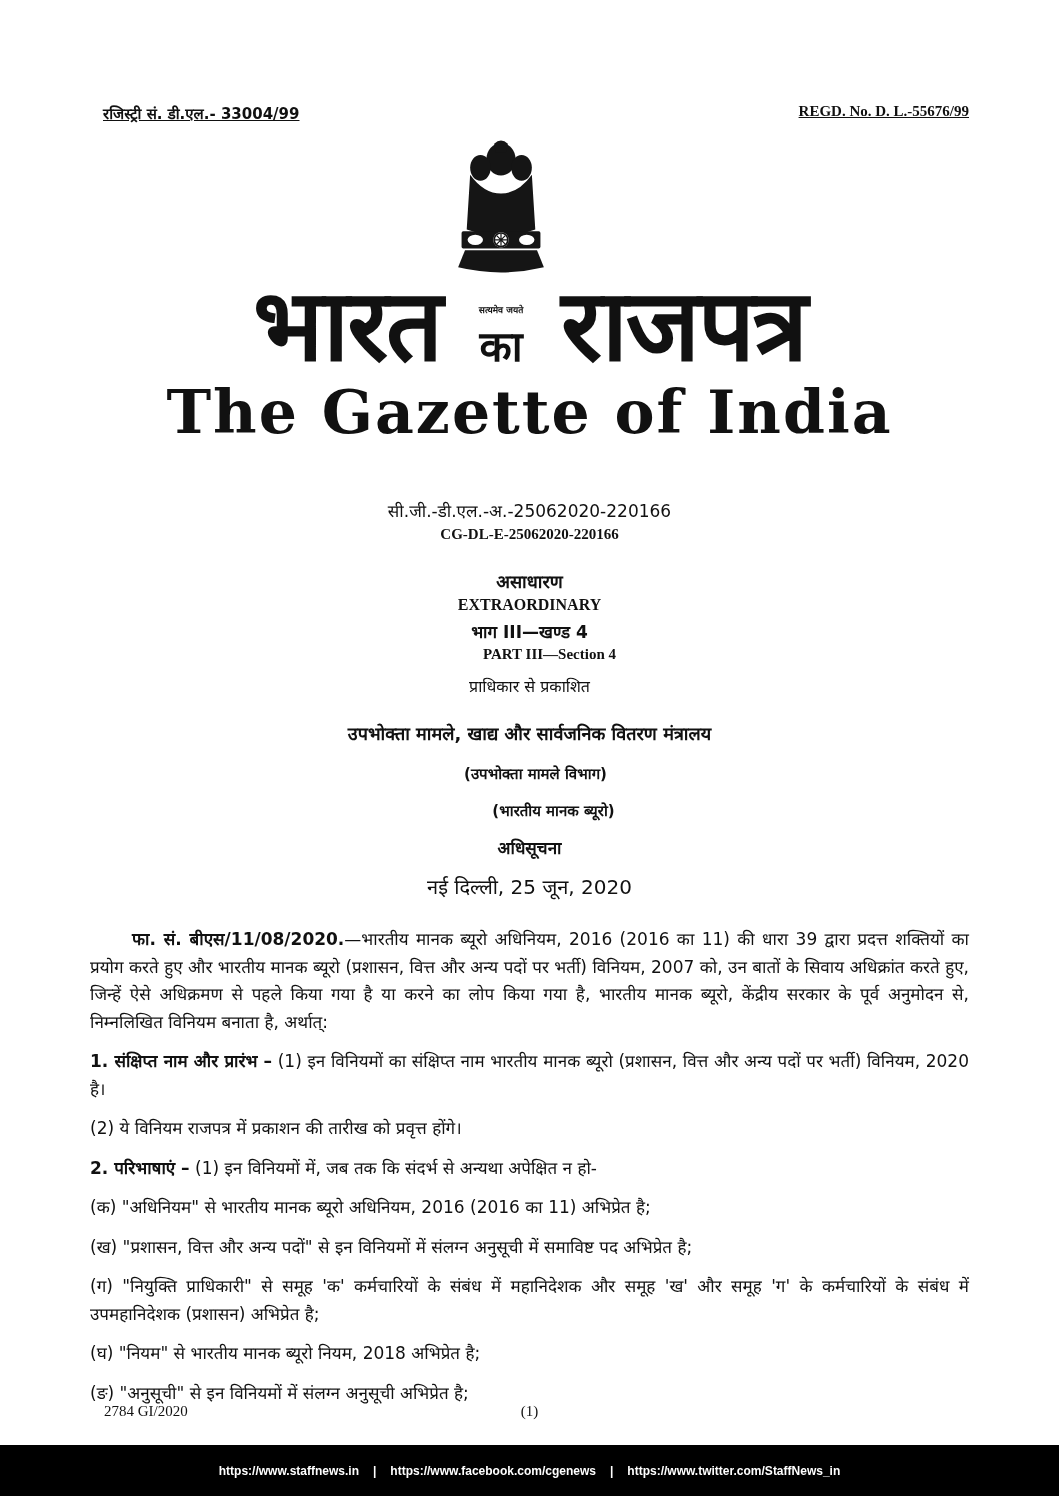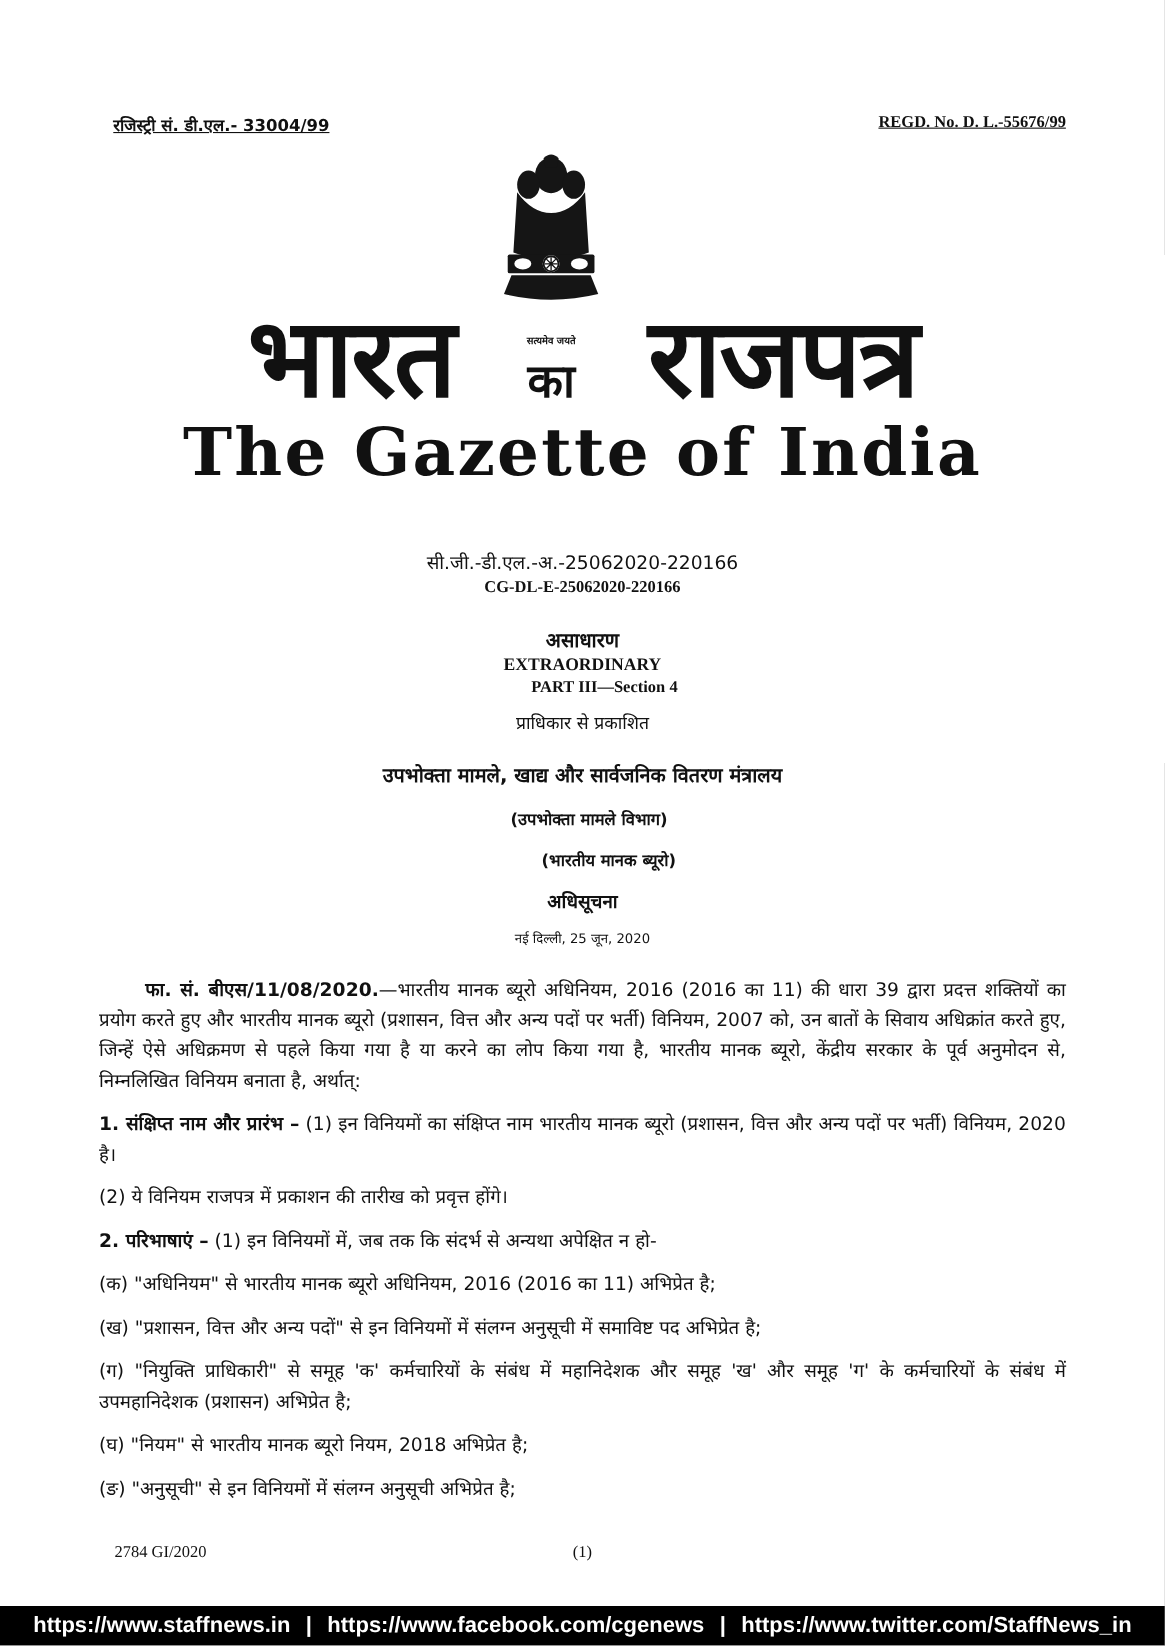--- a/index.html
+++ b/index.html
@@ -8,21 +8,21 @@
     width:1059px; height:1496px; margin:0 auto; background:#ffffff;
     position:relative; color:#111; overflow:hidden;
     font-family:"Liberation Serif","DejaVu Serif",serif;
   }
   .hi { font-family:"DejaVu Sans","Liberation Sans",sans-serif; }
   .en-serif { font-family:"Liberation Serif","DejaVu Serif",serif; }
 
   .reg-row { display:flex; justify-content:space-between; padding:103px 90px 0 103px; }
   .reg { font-size:15px; font-weight:bold; text-decoration:underline; }
 
-  .masthead { margin-top:14px; display:flex; justify-content:center; align-items:flex-end; gap:28px; }
+  .masthead { margin-top:14px; display:flex; justify-content:center; align-items:flex-end; }
   .mast-word { font-size:100px; font-weight:900; line-height:.95; letter-spacing:-2px; }
   .emblem-col { display:flex; flex-direction:column; align-items:center; width:120px; }
   .motto { font-size:9px; font-weight:bold; margin-top:-2px; }
   .mast-ka { font-size:42px; font-weight:900; margin-top:0px; }
 
   .gazette-title {
     text-align:center; font-size:60px; font-weight:bold; letter-spacing:2px;
     margin-top:4px; font-family:"DejaVu Serif","Liberation Serif",serif;
   }
 
@@ -44,35 +44,35 @@
   .issue-line { position:relative; text-align:center; }
   .issue-no { position:absolute; left:4px; top:0; font-weight:bold; }
   .issue-line.hi-line { font-size:17px; font-weight:bold; }
   .issue-line.en-line { font-size:15px; font-weight:bold; margin-top:2px; }
 
   .ministry { margin-top:24px; text-align:center; }
   .ministry .m1 { font-size:18px; font-weight:bold; }
   .ministry .m2 { font-size:15px; font-weight:bold; margin-top:18px;padding-left:12px; }
   .ministry .m3 { font-size:15px; font-weight:bold; margin-top:17px;padding-left:48px; }
   .ministry .m4 { font-size:17px; font-weight:bold; margin-top:16px; }
-  .ministry .m5 { font-size:12px; margin-top:14px; }
+  .ministry .m5 { font-size:20px; margin-top:14px; }
 
   .body-text { padding:14px 90px 0; font-size:17px; line-height:1.62; text-align:justify; }
   .para { margin-top:12px; }
   .para.indent { text-indent:42px; }
   .para b { font-weight:bold; }
 
   .footer-row { position:absolute; left:0; right:0; bottom:76px; }
   .footer-left { position:absolute; left:104px; font-size:15px; }
   .footer-center { width:100%; text-align:center; font-size:15px; }
 
   .bottom-bar {
-    position:absolute; left:0; right:0; bottom:0; height:36px; background:#000;
+    position:absolute; left:0; right:0; bottom:0; height:51px; background:#000;
     color:#fff; display:flex; align-items:center; justify-content:center; gap:14px;
-    font-family:"Liberation Sans","DejaVu Sans",sans-serif; font-size:20px; font-weight:bold;
+    font-family:"Liberation Sans","DejaVu Sans",sans-serif; font-size:12px; font-weight:bold;
   }
   .bottom-bar .lnk { color:#fff; cursor:pointer; }
   .emblem-svg { display:block; }
 </style>
 </head>
 <body>
 
 <div class="page">
 
   <div class="reg-row">
@@ -108,20 +108,21 @@
   <div class="gazette-title">The Gazette of India</div>
 
   <div class="codes">
     <div class="code-hi hi">सी.जी.-डी.एल.-अ.-25062020-220166</div>
     <div class="code-en en-serif">CG-DL-E-25062020-220166</div>
   </div>
 
   <div class="edition">
     <div class="l1 hi">असाधारण</div>
     <div class="l2 en-serif">EXTRAORDINARY</div>
+    <div class="l3 hi">भाग III—खण्ड 4</div>
     <div class="l4 en-serif">PART III—Section 4</div>
     <div class="l5 hi">प्राधिकार से प्रकाशित</div>
   </div>
 
 
   <div class="ministry">
     <div class="m1 hi">उपभोक्ता मामले, खाद्य और सार्वजनिक वितरण मंत्रालय</div>
     <div class="m2 hi">(उपभोक्ता मामले विभाग)</div>
     <div class="m3 hi">(भारतीय मानक ब्यूरो)</div>
     <div class="m4 hi">अधिसूचना</div>

